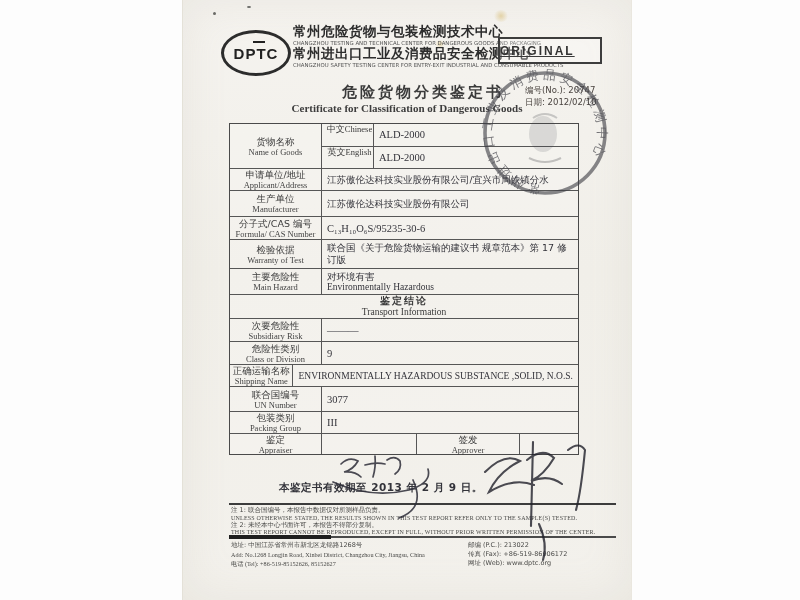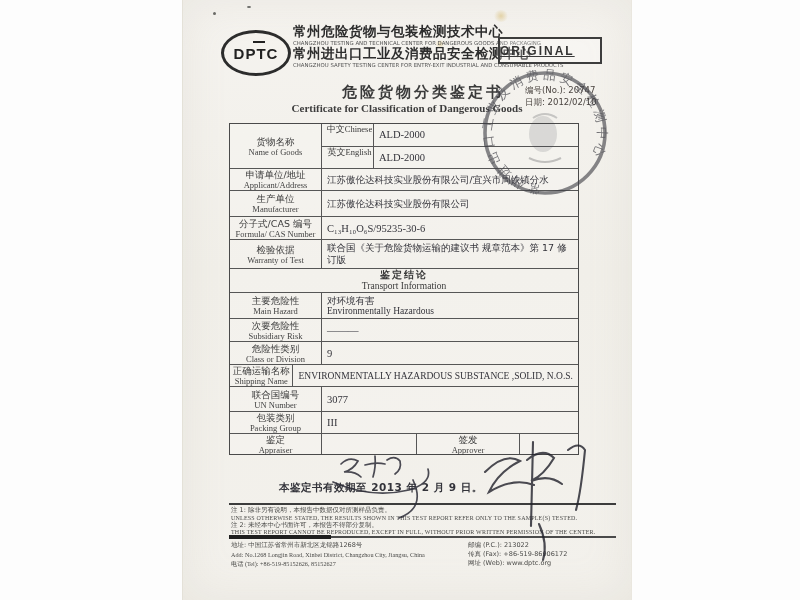--- a/index.html
+++ b/index.html
@@ -166,35 +166,35 @@
     <div class="row" style="height:28px;">
       <div class="cell lbl">
         <span class="cn">检验依据</span>
         <span class="en">Warranty of Test</span>
       </div>
       <div class="cell val">
         <span class="cnv">联合国《关于危险货物运输的建议书 规章范本》第 17 修订版</span>
       </div>
     </div>
 
+    <div class="row" style="height:25px;">
+      <div class="cell lbl">
+        <span class="cn">主要危险性</span>
+        <span class="en">Main Hazard</span>
+      </div>
+      <div class="cell val">
+        <span class="cnv" style="line-height:11px;">对环境有害</span>
+        <span class="serif" style="font-size:9.5px;line-height:11px;">Environmentally Hazardous</span>
+      </div>
+    </div>
+
     <div class="row" style="height:23px;">
       <div class="cell secthead">
         <span class="cn">鉴定结论</span>
         <span class="en">Transport Information</span>
-      </div>
-    </div>
-
-    <div class="row" style="height:25px;">
-      <div class="cell lbl">
-        <span class="cn">主要危险性</span>
-        <span class="en">Main Hazard</span>
-      </div>
-      <div class="cell val">
-        <span class="cnv" style="line-height:11px;">对环境有害</span>
-        <span class="serif" style="font-size:9.5px;line-height:11px;">Environmentally Hazardous</span>
       </div>
     </div>
 
     <div class="row" style="height:22px;">
       <div class="cell lbl">
         <span class="cn">次要危险性</span>
         <span class="en">Subsidiary Risk</span>
       </div>
       <div class="cell val">
         <span class="serif">———</span>
@@ -285,21 +285,21 @@
     </text>
     <ellipse cx="64" cy="68" rx="14" ry="18" fill="#3f3f46" opacity="0.18"></ellipse>
     <path d="M50,92 q16,8 32,0" fill="none" stroke="#3f3f46" stroke-width="2" opacity="0.35"></path>
     <path d="M54,52 q12,-8 24,0" fill="none" stroke="#3f3f46" stroke-width="2" opacity="0.3"></path>
   </svg>
 
   <div class="validline">本鉴定书有效期至 2013 年 2 月 9 日。</div>
 
   <div class="divider1"></div>
   <div class="notes">
-    <div class="ncn">注 1: 除非另有说明，本报告中数据仅对所测样品负责。</div>
+    <div class="ncn">注 1: 联合国编号，本报告中数据仅对所测样品负责。</div>
     <div class="nen">UNLESS OTHERWISE STATED, THE RESULTS SHOWN IN THIS TEST REPORT REFER ONLY TO THE SAMPLE(S) TESTED.</div>
     <div class="ncn">注 2: 未经本中心书面许可，本报告不得部分复制。</div>
     <div class="nen">THIS TEST REPORT CANNOT BE REPRODUCED, EXCEPT IN FULL, WITHOUT PRIOR WRITTEN PERMISSION OF THE CENTER.</div>
   </div>
   <div class="divider2"></div>
   <div class="divider2b"></div>
 
   <div class="addr">
     <div class="l">地址: 中国江苏省常州市新北区龙锦路1268号</div>
     <div class="le">Add: No.1268 Longjin Road, Xinbei District, Changzhou City, Jiangsu, China</div>

